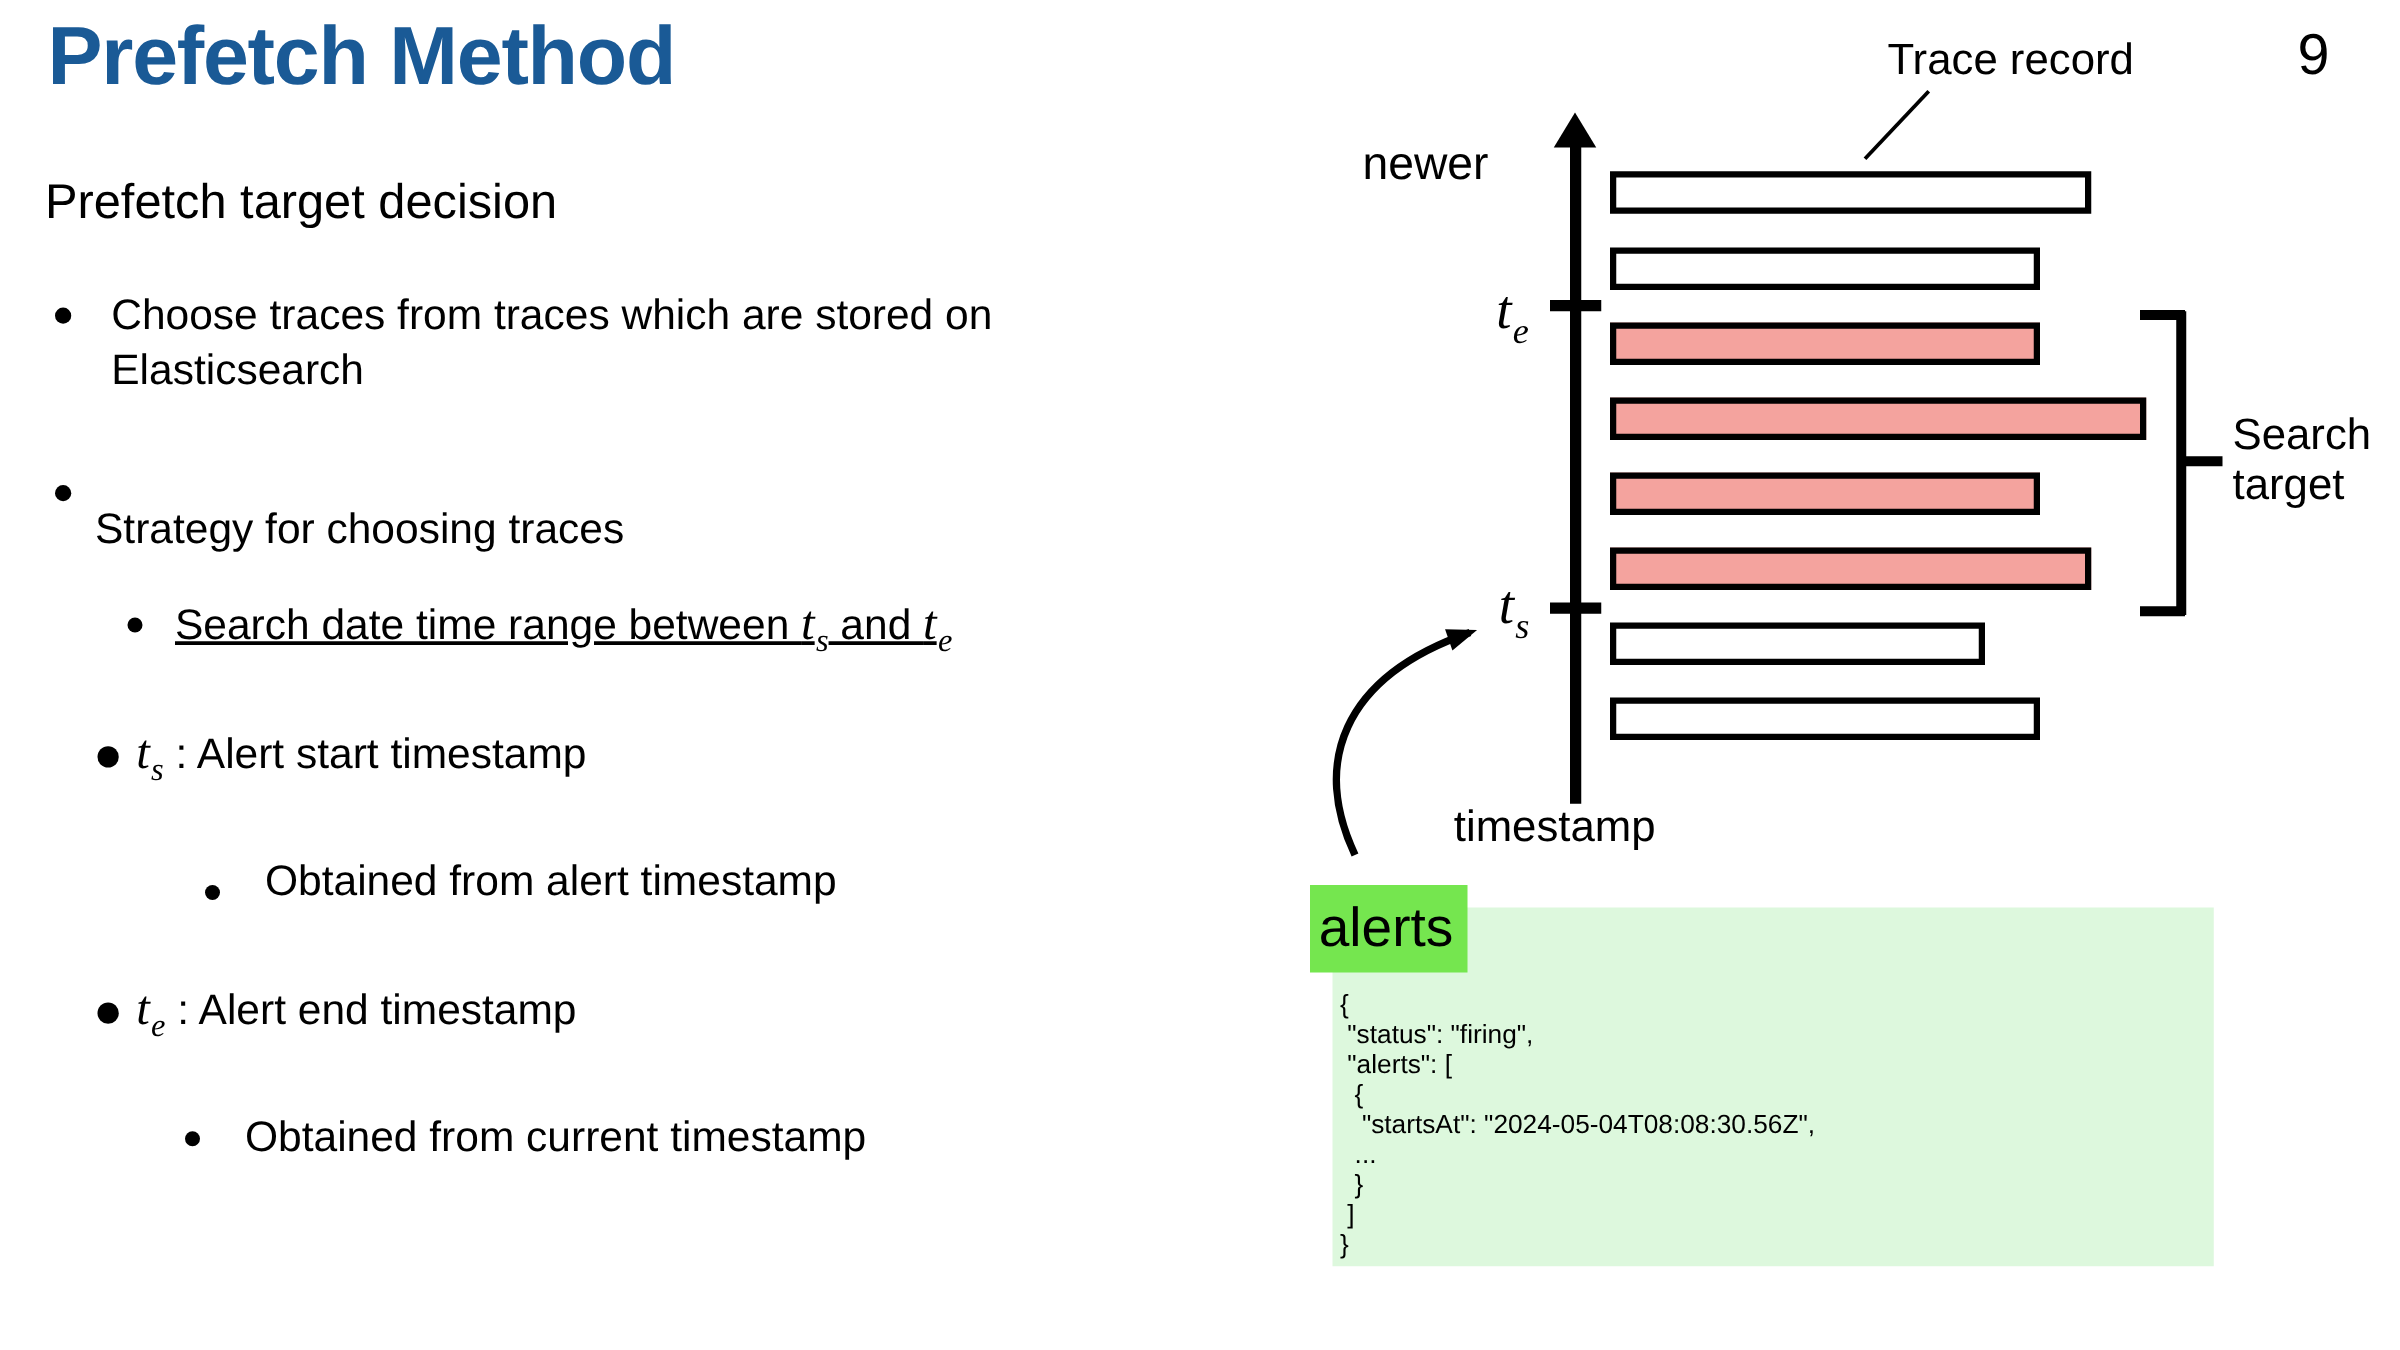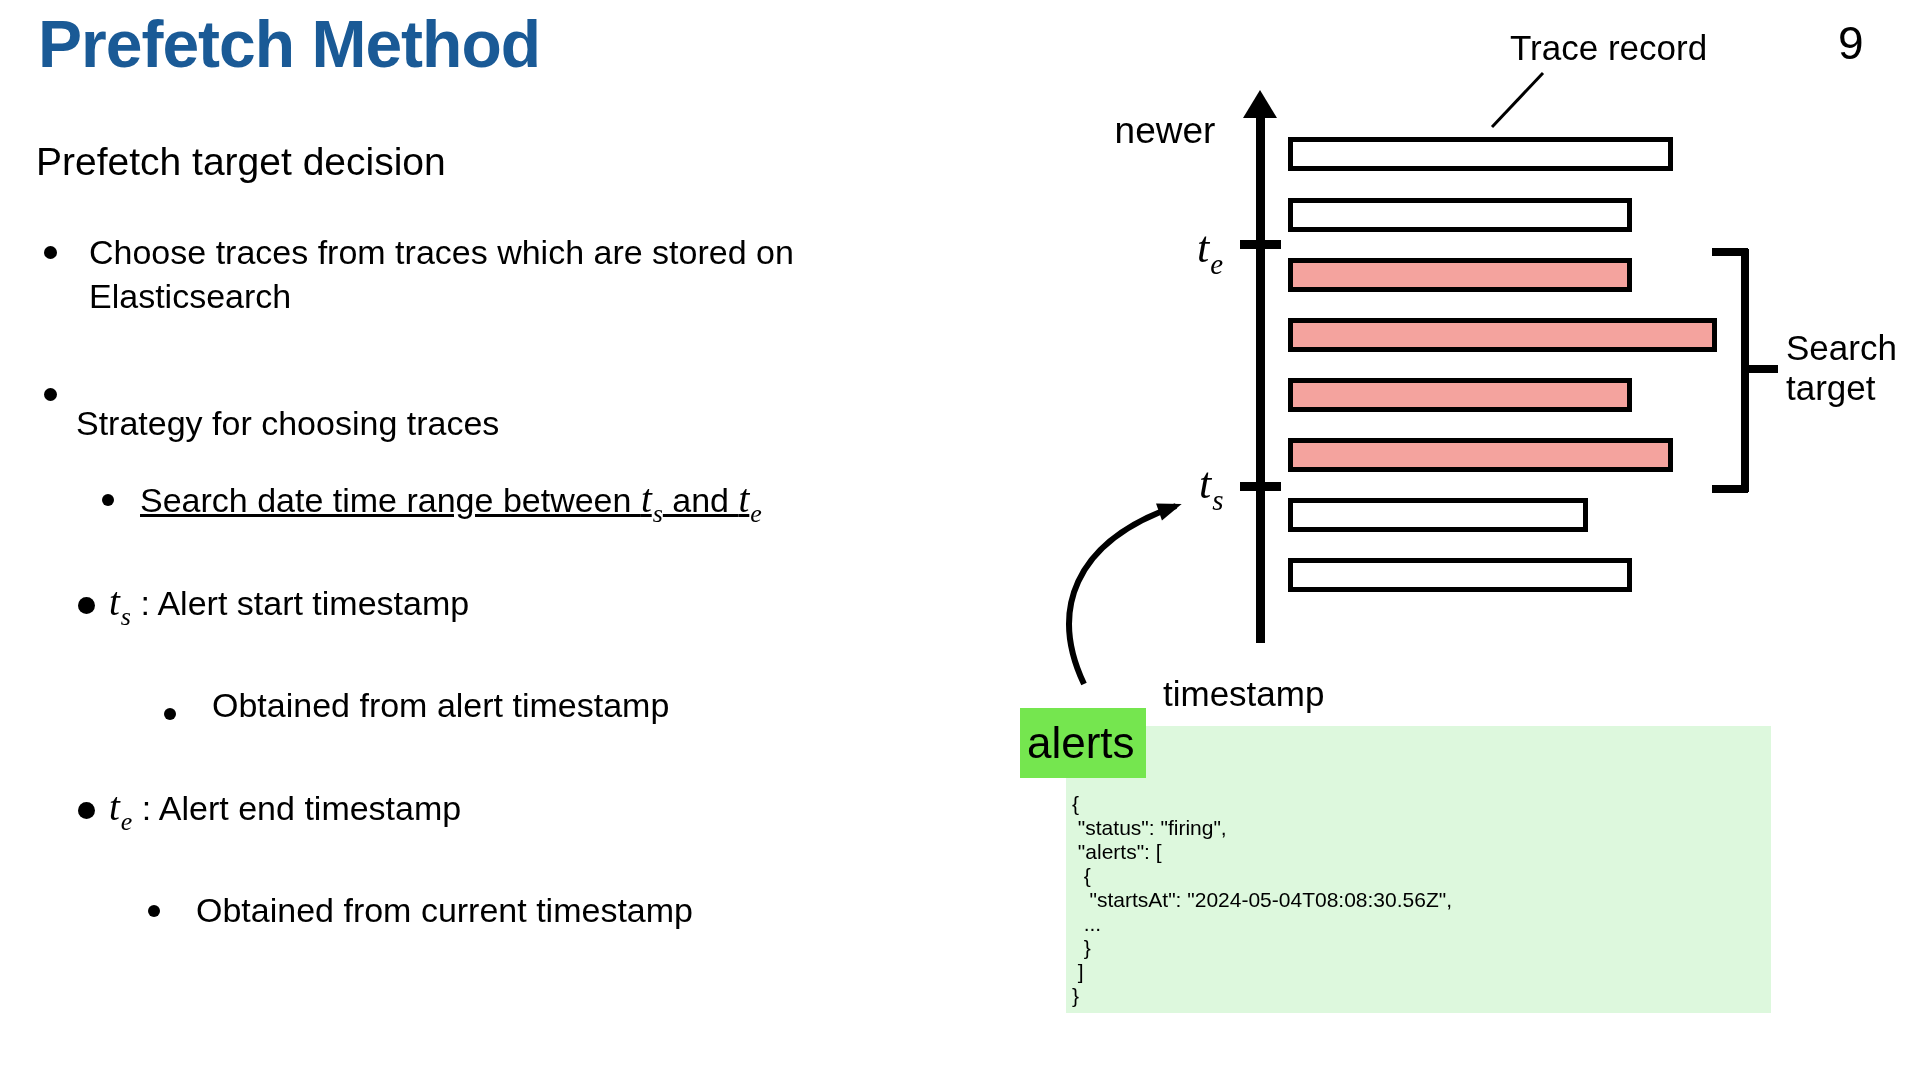--- a/index.html
+++ b/index.html
@@ -20,22 +20,22 @@
   .dot-l3{width:12px;height:12px;margin-top:17px;}
   .btxt{margin-left:32px;}
   .mt{font-family:"Liberation Serif",serif;font-style:italic;font-size:39px;}
   .msub{font-family:"Liberation Serif",serif;font-style:italic;font-size:26px;position:relative;top:10px;margin-left:1px;}
 
   
   #axis-line{left:1256px;top:112px;width:9px;height:531px;background:#000;}
   #axis-arrowhead{left:1243px;top:90px;width:0;height:0;
     border-left:17px solid transparent;border-right:17px solid transparent;border-bottom:28px solid #000;}
   .tick{left:1240px;width:41px;height:9px;background:#000;}
-  #newer-label{left:1090px;top:110px;width:150px;font-size:37px;text-align:center;}
-  #timestamp-label{left:1163px;top:642px;font-size:35px;margin-top:32px;}
+  #newer-label{left:1090px;top:110px;width:150px;font-size:37px;text-align:left;}
+  #timestamp-label{left:1163px;top:642px;font-size:35px;}
   .axis-math{font-size:44px;}
   .axis-math .msub{font-size:29px;top:12px;}
   #te-label{left:1197px;top:222px;}
   #ts-label{left:1199px;top:458px;}
   #bars{position:absolute;left:0;top:0;}
   .bar{position:absolute;left:1288px;height:34px;border:5px solid #000;box-sizing:border-box;background:#fff;}
   #trace-record-label{left:1510px;top:28px;font-size:35px;}
   #search-target-label{left:1786px;top:328px;font-size:35px;line-height:40px;}
 
   
@@ -125,16 +125,16 @@
       <marker id="ah" markerUnits="userSpaceOnUse" markerWidth="30" markerHeight="30" refX="20" refY="13" orient="auto">
         <path d="M2,4 L26,13 L2,22 z" fill="#000"></path>
       </marker>
     </defs>
     <line x1="1543" y1="73" x2="1492" y2="127" stroke="#000" stroke-width="3"></line>
     <path d="M 1084 684 C 1050 612, 1072 542, 1176 506" fill="none" stroke="#000" stroke-width="6" marker-end="url(#ah)"></path>
     <path d="M 1712 252 L 1748 252 M 1745 249 L 1745 492 M 1712 489 L 1748 489 M 1745 369 L 1778 369" fill="none" stroke="#000" stroke-width="8"></path>
   </svg>
 
   <div id="alerts-panel" class="abs" style="background: rgb(221, 248, 221);"></div>
-  <div id="alerts-chip" class="abs" style="background: rgb(117, 230, 79);">alerts</div>
+  <div id="alerts-chip" class="abs" style="background: rgb(117, 230, 79); margin-left: 28px;">alerts</div>
   <div id="alert-json" class="abs"><div>{</div><div> "status": "firing",</div><div> "alerts": [</div><div>  {</div><div>   "startsAt": "2024-05-04T08:08:30.56Z",</div><div>  ...</div><div>  }</div><div> ]</div><div>}</div></div>
 
 </div>
 
 </body></html>

